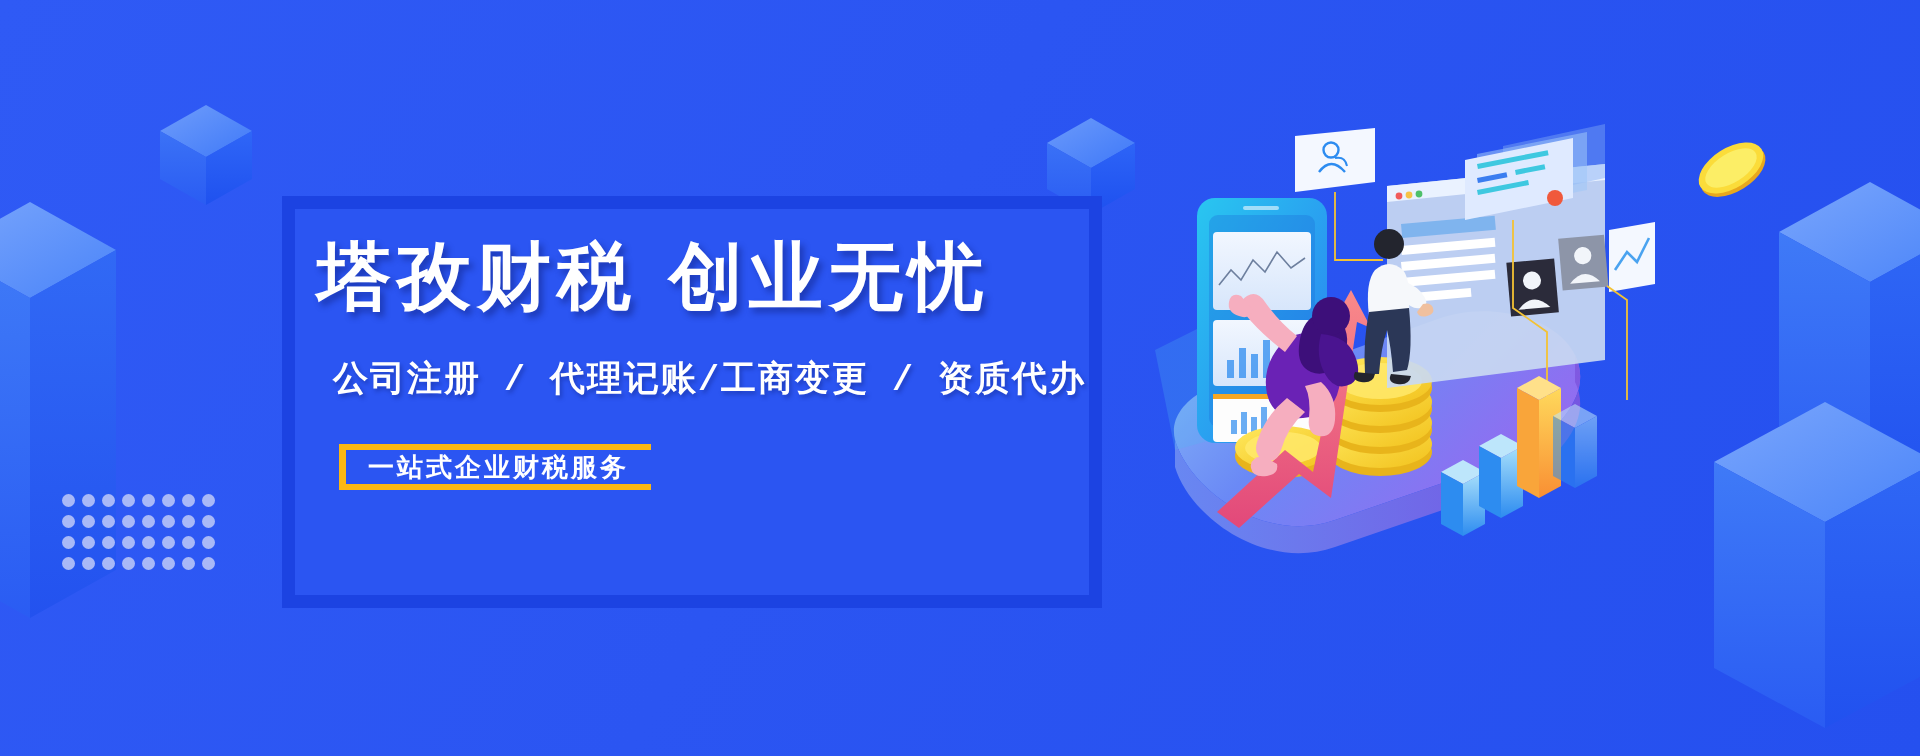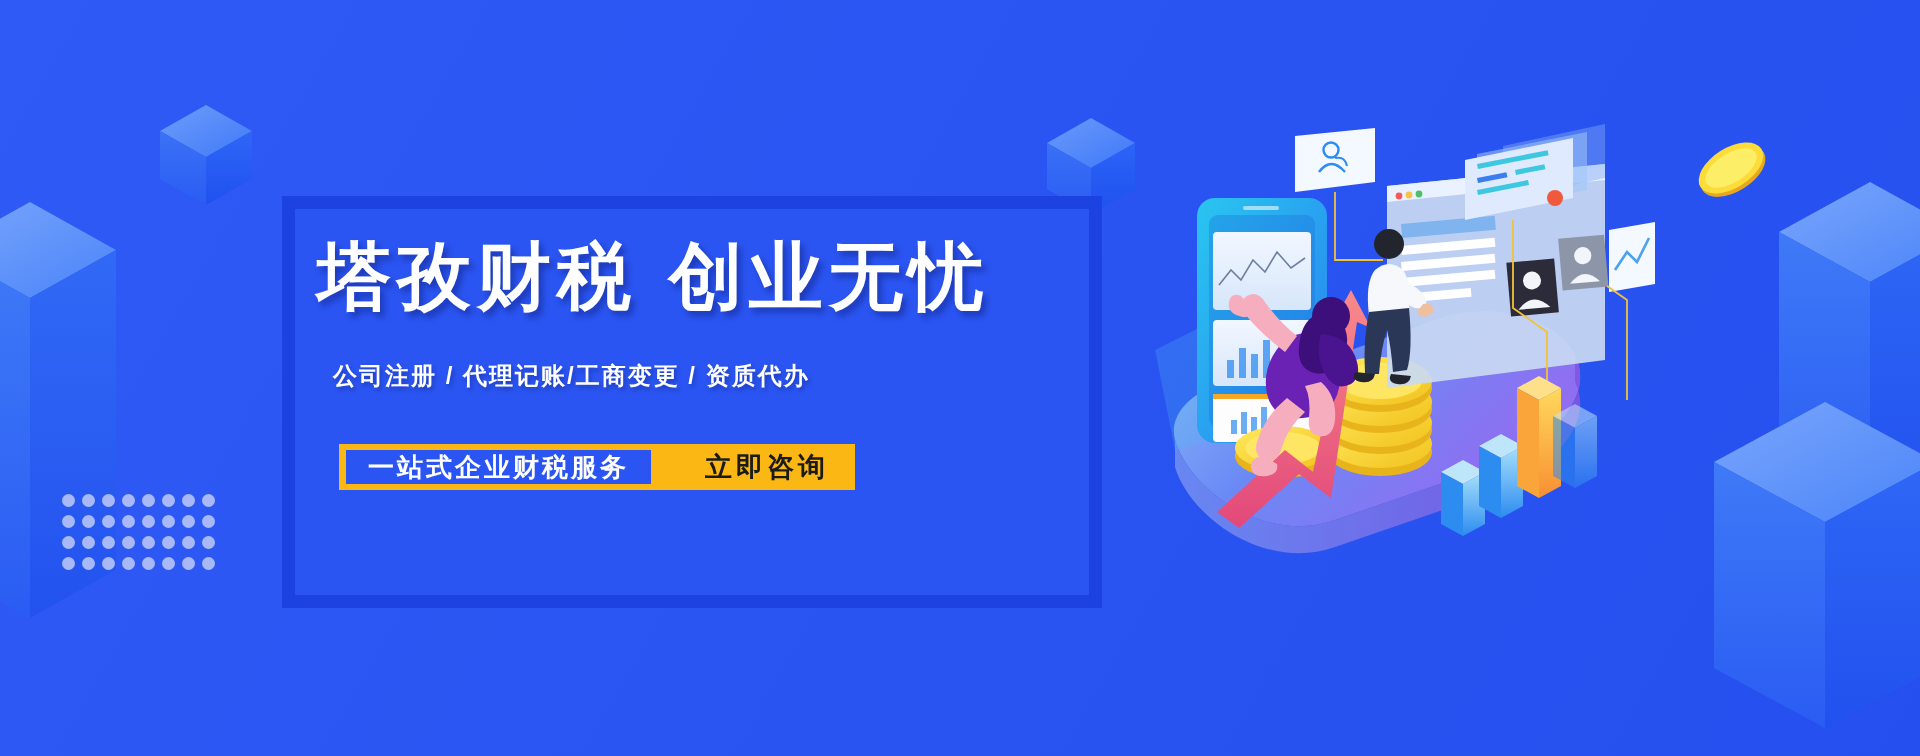--- a/index.html
+++ b/index.html
@@ -39,26 +39,26 @@
     font-size:74px;line-height:1;
     font-weight:700;
     letter-spacing:6px;
     white-space:nowrap;
     text-shadow:4px 5px 6px rgba(10,25,110,.45);
     font-family:"DejaVu Sans","Liberation Sans",sans-serif;
   }
   #subline{
     position:absolute;left:38px;top:155px;
     color:#ffffff;
-    font-size:24px;line-height:1;
+    font-size:35px;line-height:1;
     font-weight:600;
     letter-spacing:2px;
     white-space:nowrap;
     text-shadow:2px 3px 4px rgba(10,25,110,.40);
-    font-family:Liberation Sans, sans-serif;
+    font-family:Liberation Mono, monospace;
   }
 
   
   #cta{
     position:absolute;left:44px;top:235px;
     display:flex;align-items:center;
     background:#fbb713;
     height:46px;
     padding:0 0 0 0;
     gap:24px;
@@ -257,21 +257,20 @@
 
   <div id="frame-outer"></div>
   <div id="frame-inner"></div>
 
   <div id="copy">
     <div id="headline">塔孜财税  创业无忧</div>
     <div id="subline">公司注册 / 代理记账/工商变更 / 资质代办</div>
 
     <div id="cta">
       <div id="cta-tag">一站式企业财税服务</div>
-      <div id="cta-action">立即咨询</div>
     </div>
   </div>
 
   <div id="illus">
     <svg width="520" height="460" viewBox="0 0 520 460">
       <defs>
         <linearGradient id="plat" x1="0" y1="0" x2="1" y2="0.5">
           <stop offset="0" stop-color="#8fc2f7"></stop>
             <stop offset="0.45" stop-color="#6e8cf6"></stop>
           <stop offset="1" stop-color="#9a6cf0"></stop>

